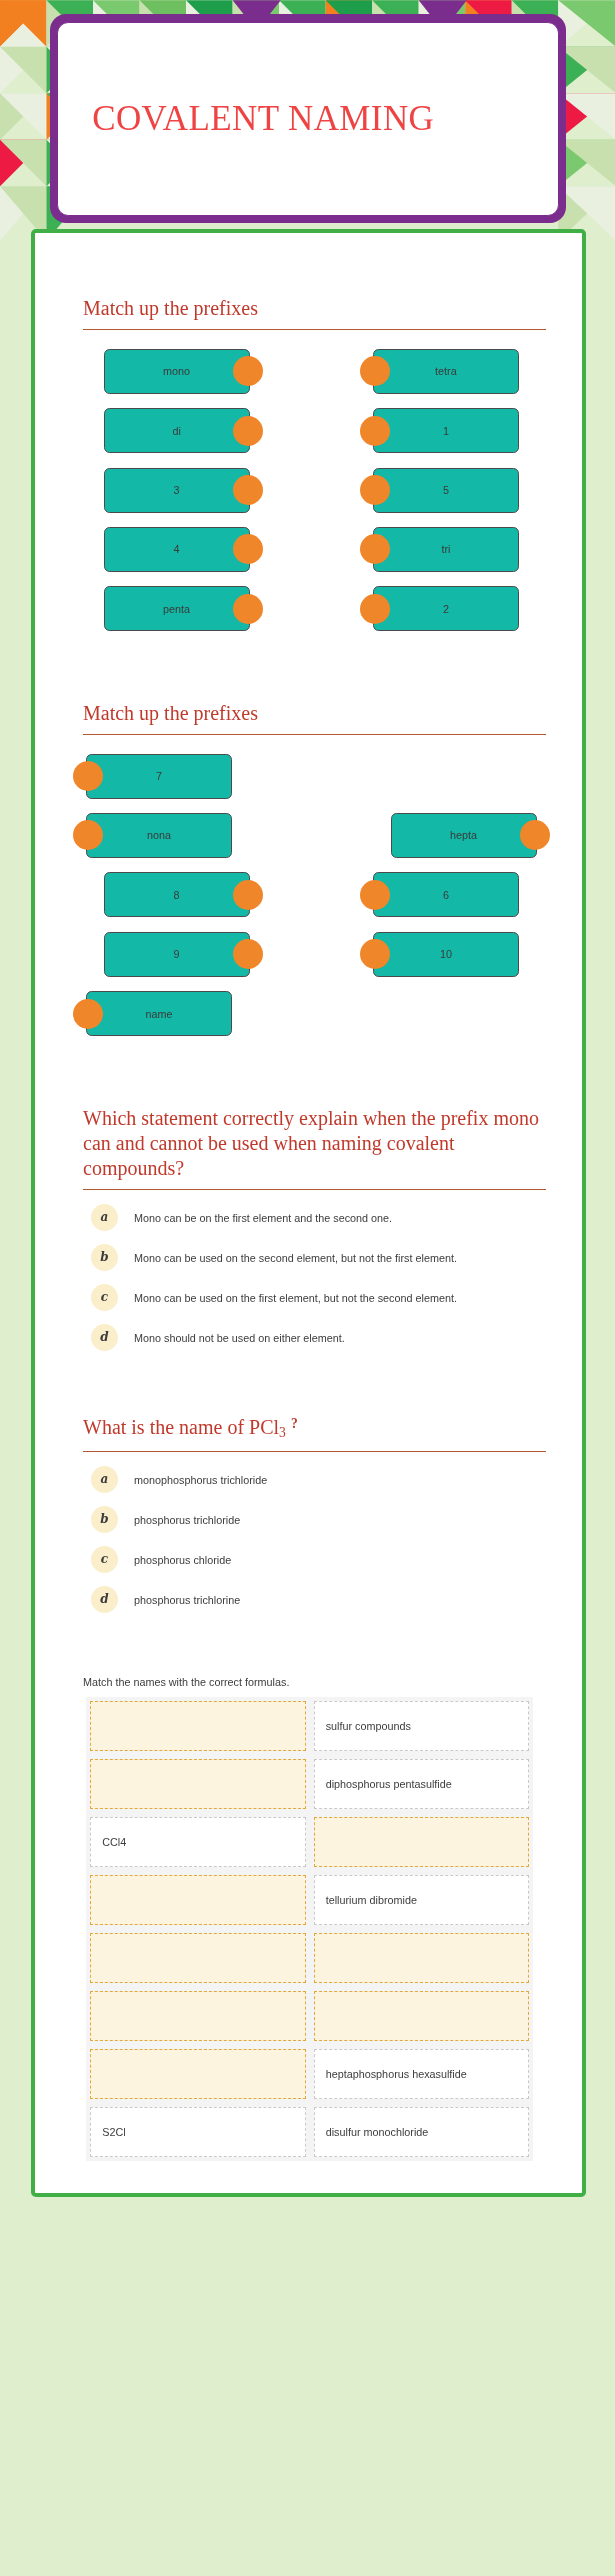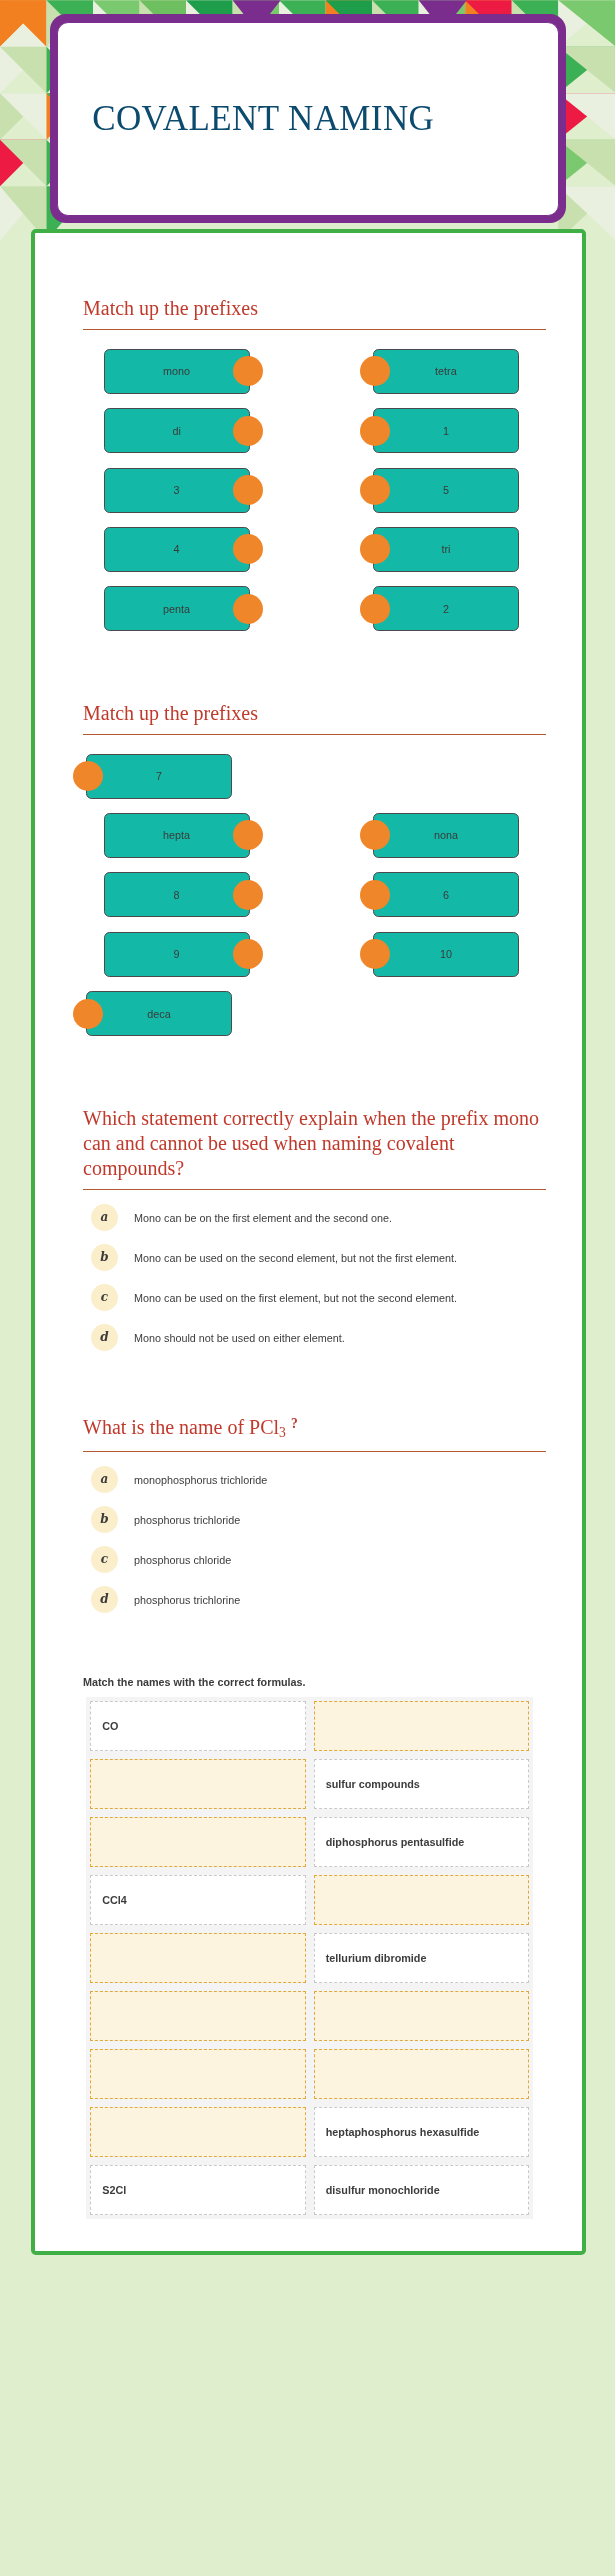--- a/index.html
+++ b/index.html
@@ -46,21 +46,21 @@
     border: 1.6px solid #7b2d8e;
     border-radius: 11.2px;
     display: flex;
     align-items: center;
     justify-content: flex-start;
     padding-left: 34px;
   }
   .title-text {
     font-family: "Liberation Serif", serif;
     font-size: 35px;
-    color: #0c4a6e;
+    color: #ef4444;
     letter-spacing: 0.4px;
     line-height: 1.1;
   }
 
   
   .sheet {
     position: absolute;
     top: 229px;
     left: 30.5px;
     width: 555px;
@@ -159,21 +159,21 @@
   .mc-text {
     font-size: 10.8px;
     color: #3c3c3c;
     line-height: 1.55;
     padding-top: 6.4px;
     max-width: 361px;
     text-align: right;
   }
 
   
-  .tbl-block { padding-top: 45px; font-weight: bold; }
+  .tbl-block { padding-top: 45px; }
   .tbl-prompt {
     font-size: 10.8px;
     color: #3c3c3c;
     padding: 0 0 9.6px 26px;
   }
   .tbl {
     margin: 0 26px 0 29px;
     border-collapse: collapse;
     width: calc(100% - 55px);
   }
@@ -344,28 +344,28 @@
         <div class="q-heading">Match up the prefixes</div>
         <div class="q-rule"></div>
         <div class="match-list" id="match2-list">
             <div class="match-row">
               <div class="match-cell right">
                 <span class="dot"></span>
                 <span>7</span>
               </div>
             </div>
             <div class="match-row">
+              <div class="match-cell right">
+                <span class="dot"></span>
+                <span>nona</span>
+              </div>
               <div class="match-cell left">
                 <span>hepta</span>
                 <span class="dot"></span>
               </div>
-              <div class="match-cell right">
-                <span class="dot"></span>
-                <span>nona</span>
-              </div>
             </div>
             <div class="match-row">
               <div class="match-cell left">
                 <span>8</span>
                 <span class="dot"></span>
               </div>
               <div class="match-cell right">
                 <span class="dot"></span>
                 <span>6</span>
               </div>
@@ -376,21 +376,21 @@
                 <span class="dot"></span>
               </div>
               <div class="match-cell right">
                 <span class="dot"></span>
                 <span>10</span>
               </div>
             </div>
             <div class="match-row">
               <div class="match-cell right">
                 <span class="dot"></span>
-                <span>deca</span>
+                <span>name</span>
               </div>
             </div>
           </div>
       </div>
 
       <div class="q-block">
         <div class="q-heading">Which statement correctly explain when the prefix mono can and cannot be used when naming covalent compounds?</div>
         <div class="q-rule"></div>
         <div class="mc-list" id="mc1-list">
             <div class="mc-option">
@@ -436,28 +436,20 @@
             </div>
           </div>
       </div>
 
       <div class="tbl-block">
         <div class="tbl-prompt">Match the names with the correct formulas.</div>
         <table class="tbl">
           <tbody id="tbl-body">
               <tr>
                 <td>
-                  <div class="cellbox filled">CO</div>
-                </td>
-                <td>
-                  <div class="cellbox empty"></div>
-                </td>
-              </tr>
-              <tr>
-                <td>
                   <div class="cellbox empty"></div>
                 </td>
                 <td>
                   <div class="cellbox filled">sulfur compounds</div>
                 </td>
               </tr>
               <tr>
                 <td>
                   <div class="cellbox empty"></div>
                 </td>

